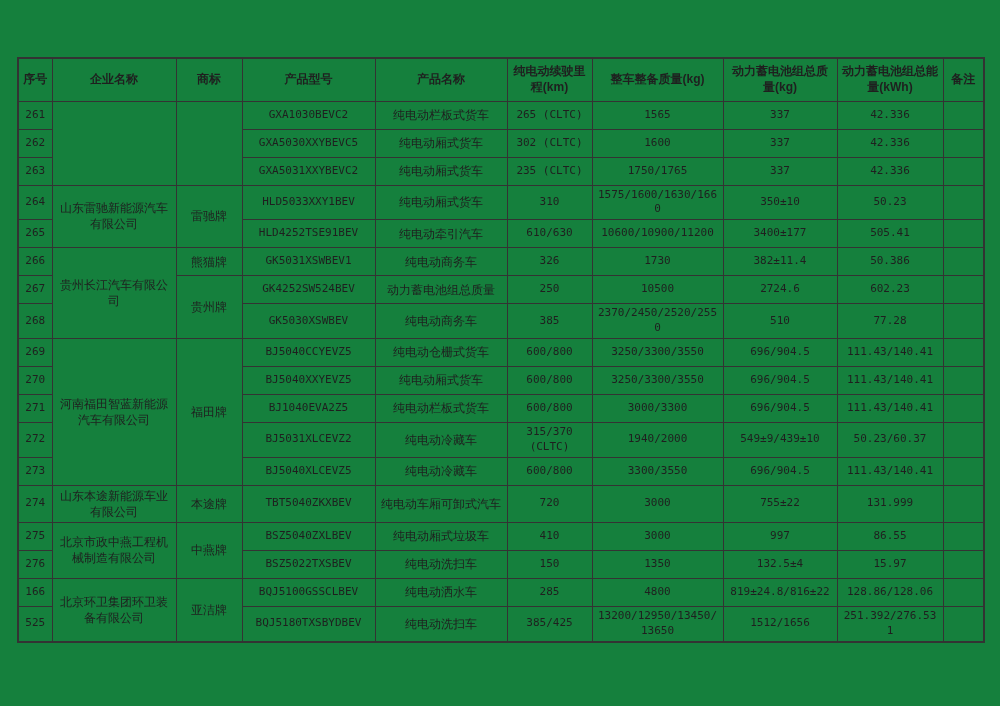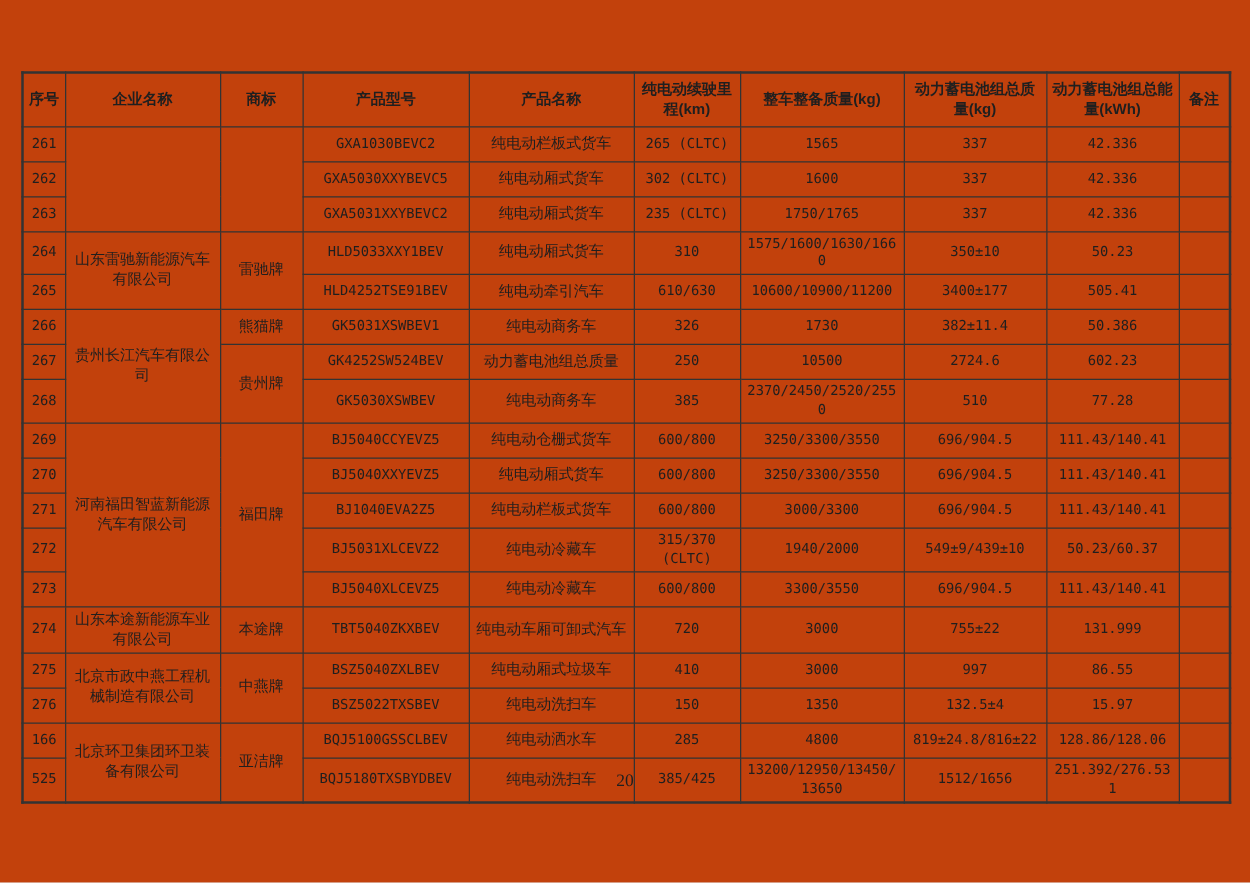--- a/index.html
+++ b/index.html
@@ -1,21 +1,21 @@
 <!DOCTYPE html>
 <html><head>
 <meta charset="utf-8">
 <style>
   * { margin: 0; padding: 0; box-sizing: border-box; }
   html, body { background: #e8e8e8; }
   .sheet {
     position: relative;
     width: 1000px;
     height: 706px;
-    background: #c2410c;
+    background: #15803d;
     font-family: "Liberation Sans", sans-serif;
     color: #1f1f1f;
     overflow: hidden;
     margin: 0 auto;
   }
   table.veh-table {
     position: absolute;
     left: 17px;
     top: 57px;
     width: 966px;
@@ -33,21 +33,21 @@
     word-wrap: break-word;
   }
   table.veh-table th {
     height: 43px;
     font-size: 12px;
     font-weight: bold;
     line-height: 1.3;
     font-family: "Liberation Sans", sans-serif;
   }
   table.veh-table td { height: 28px; }
-  .cn   { font-family: Liberation Mono, monospace; font-size: 12px; line-height: 1.35; }
+  .cn   { font-family: Liberation Sans, sans-serif; font-size: 12px; line-height: 1.35; }
   .mono { font-family: "DejaVu Sans Mono", monospace; font-size: 11px; line-height: 1.35; }
   .page-number {
     position: absolute;
     left: 0;
     right: 0;
     top: 618px;
     text-align: center;
     font-family: "Liberation Serif", serif;
     font-size: 14px;
     color: #1f1f1f;
@@ -288,15 +288,14 @@
           <td class="cn">纯电动洗扫车</td>
           <td class="mono">385/425</td>
           <td class="mono">13200/12950/13450/13650</td>
           <td class="mono">1512/1656</td>
           <td class="mono">251.392/276.531</td>
           <td class="cn"></td>
         </tr>
       </tbody>
   </table>
 
-  <div class="page-number">20</div>
 
 </div>
 
 </body></html>

